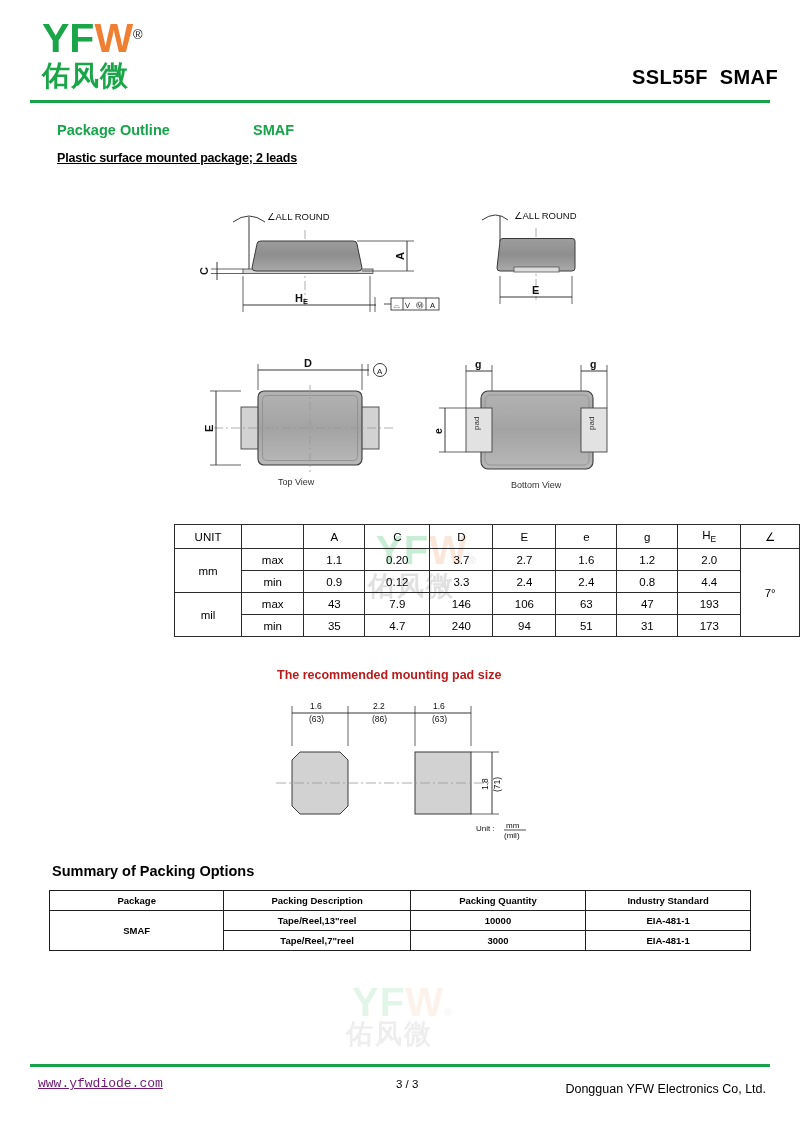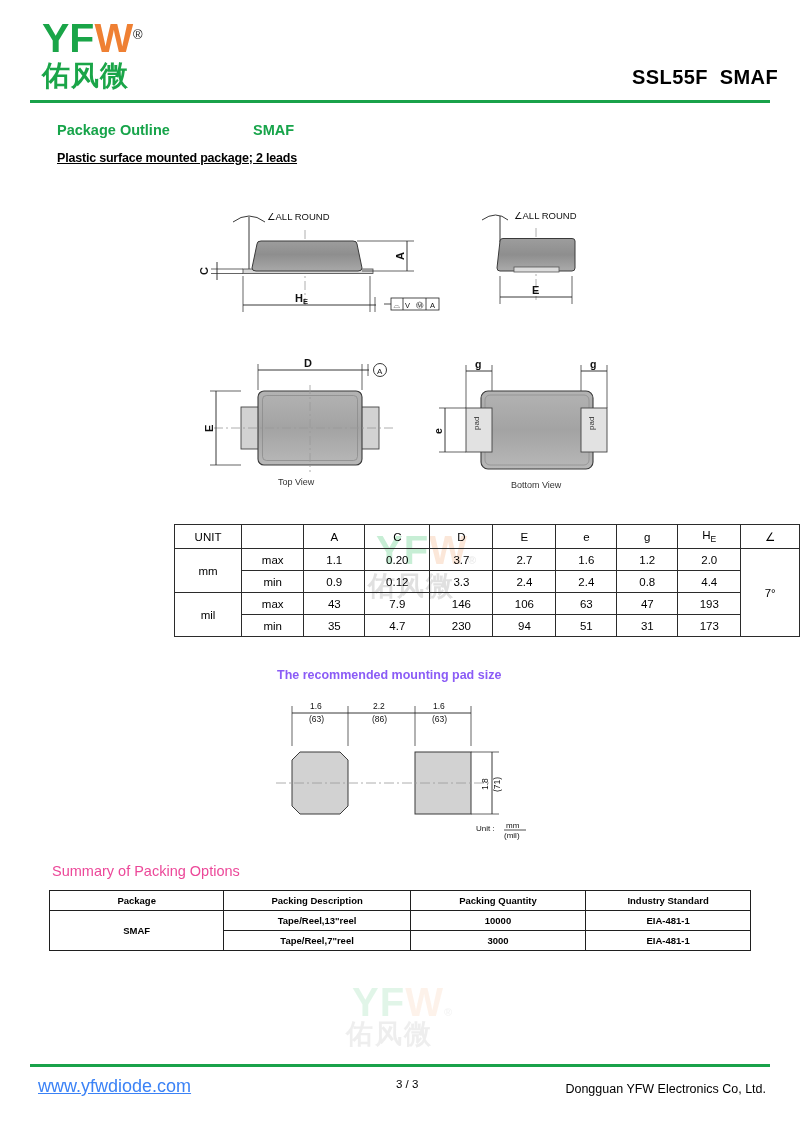--- a/index.html
+++ b/index.html
@@ -125,34 +125,34 @@
   table.dim td.c-ang   { width: 48px; }
   table.dim tr.hdr td  { height: 23px; }
   .sub { font-size: 8.5px; vertical-align: sub; }
 
   
   .pad-title {
     position: absolute;
     left: 277px; top: 668px;
     font-size: 12.5px;
     font-weight: bold;
-    color: #8b5cf6;
+    color: #b91c1c;
   }
   .pad-dwg {
     position: absolute;
     left: 270px; top: 690px;
   }
 
   
   .sec-packing {
     position: absolute;
     left: 52px; top: 863px;
     font-size: 14.5px;
-    font-weight: normal;
-    color: #ec4899;
+    font-weight: bold;
+    color: #000000;
   }
   .pack-table-wrap {
     position: absolute;
     left: 49px; top: 890px;
   }
   table.pack {
     border-collapse: collapse;
     font-size: 9.5px;
     font-family: "Liberation Sans", sans-serif;
     width: 702px;
@@ -174,23 +174,24 @@
   
   .footer-rule {
     position: absolute;
     left: 30px; top: 1064px;
     width: 740px; height: 3px;
     background: #19a24a;
   }
   .footer-link {
     position: absolute;
     left: 38px; top: 1076px;
-    font-size: 18px;
-    color: #3b82f6;
+    font-size: 13px;
+    color: #701a75;
     text-decoration: underline;
+    font-family: Liberation Mono, monospace;
   }
   .footer-page {
     position: absolute;
     left: 396px; top: 1078px;
     font-size: 11.5px;
     font-weight: normal;
   }
   .footer-company {
     position: absolute;
     right: 34px; top: 1076px;
@@ -475,21 +476,21 @@
     <td class="c-val">146</td>
     <td class="c-val">106</td>
     <td class="c-val">63</td>
     <td class="c-val">47</td>
     <td class="c-val">193</td>
   </tr>
   <tr>
     <td class="c-lbl">min</td>
     <td class="c-val">35</td>
     <td class="c-val">4.7</td>
-    <td class="c-val">230</td>
+    <td class="c-val">240</td>
     <td class="c-val">94</td>
     <td class="c-val">51</td>
     <td class="c-val">31</td>
     <td class="c-val">173</td>
   </tr>
 </tbody>
     </table>
 </div>
 
 <div class="pad-title">The recommended mounting pad size</div>

